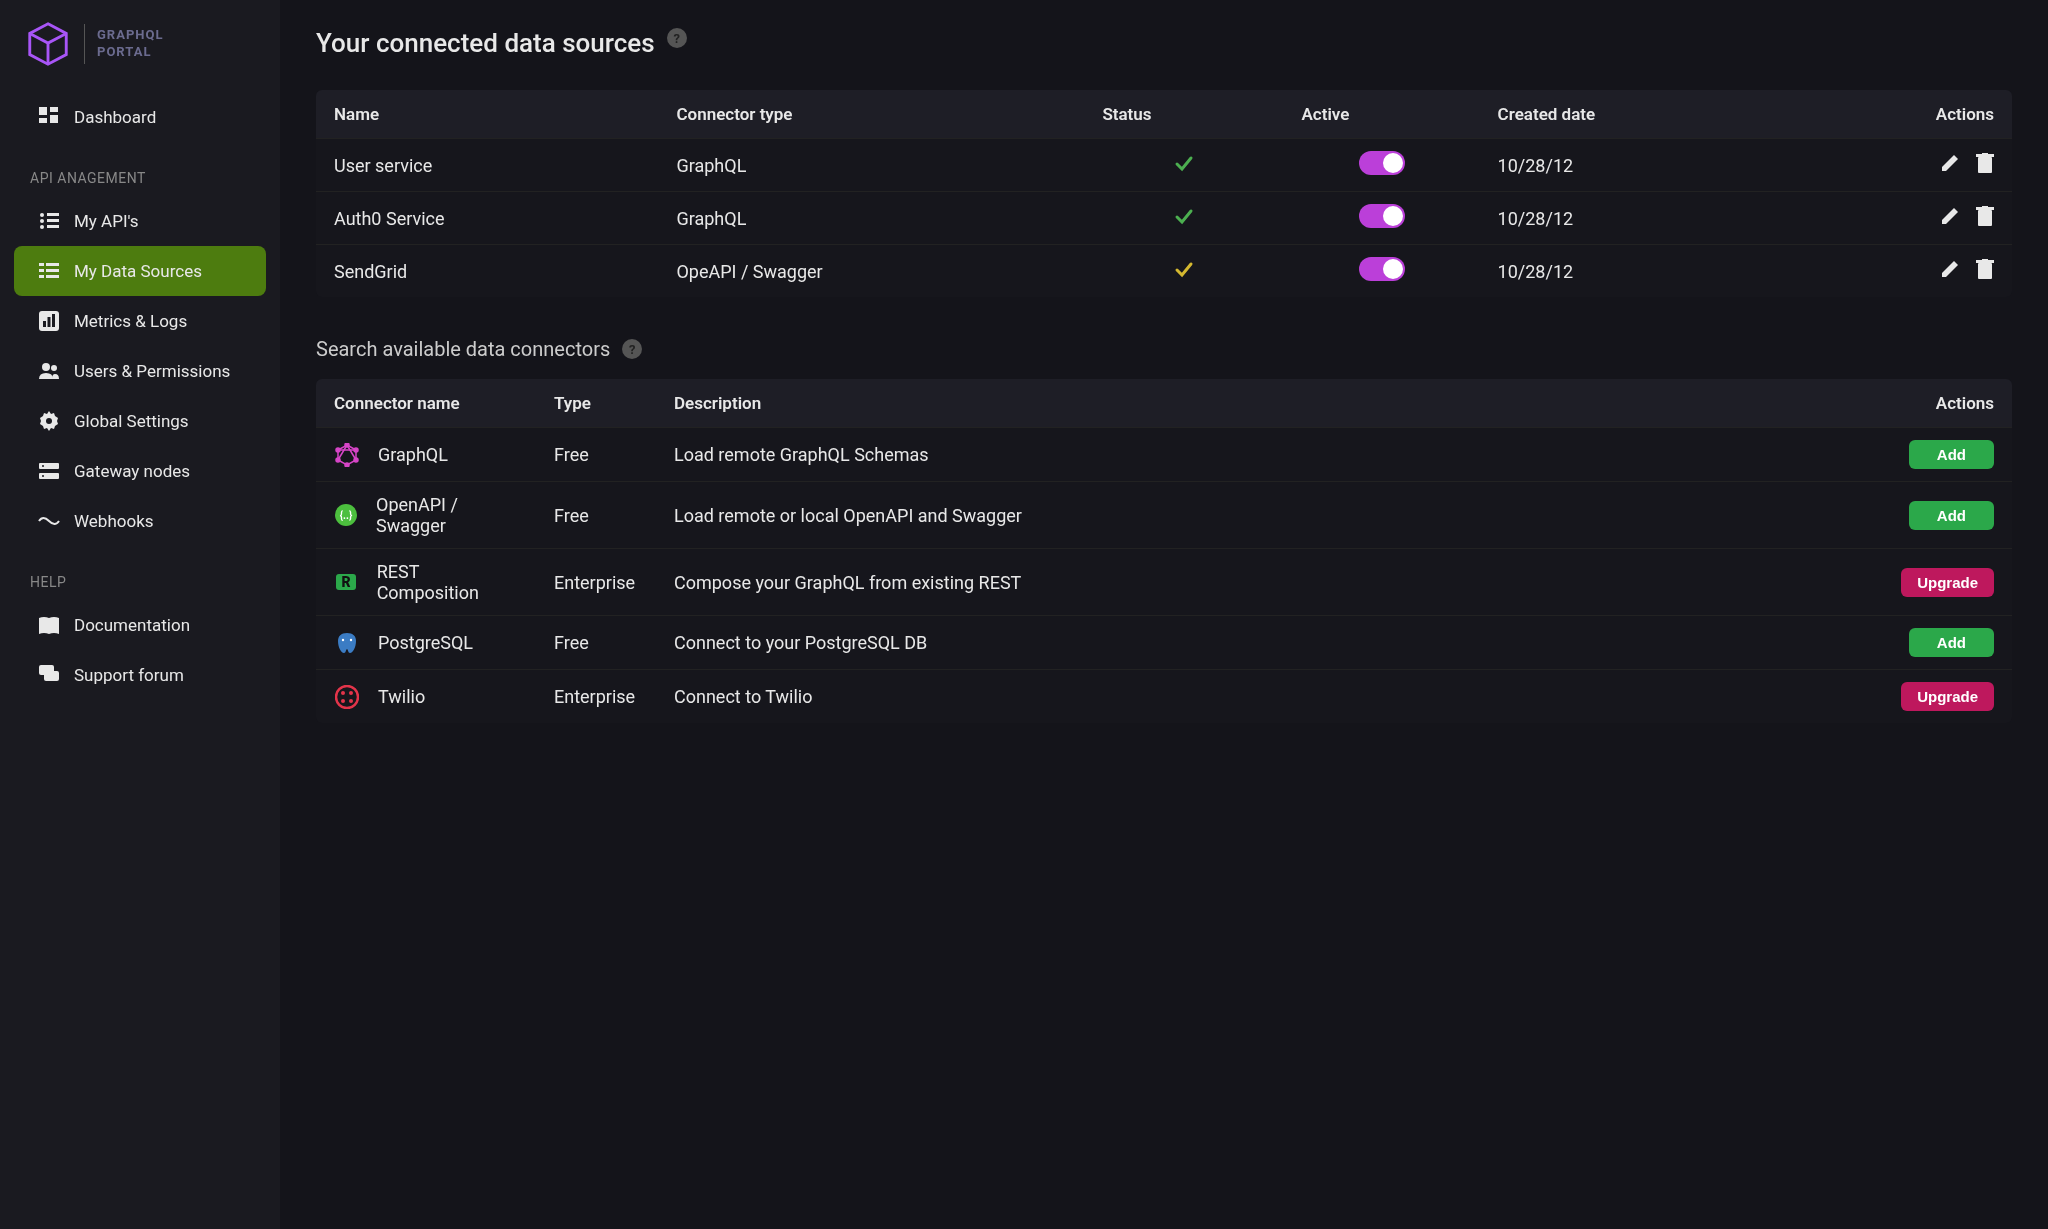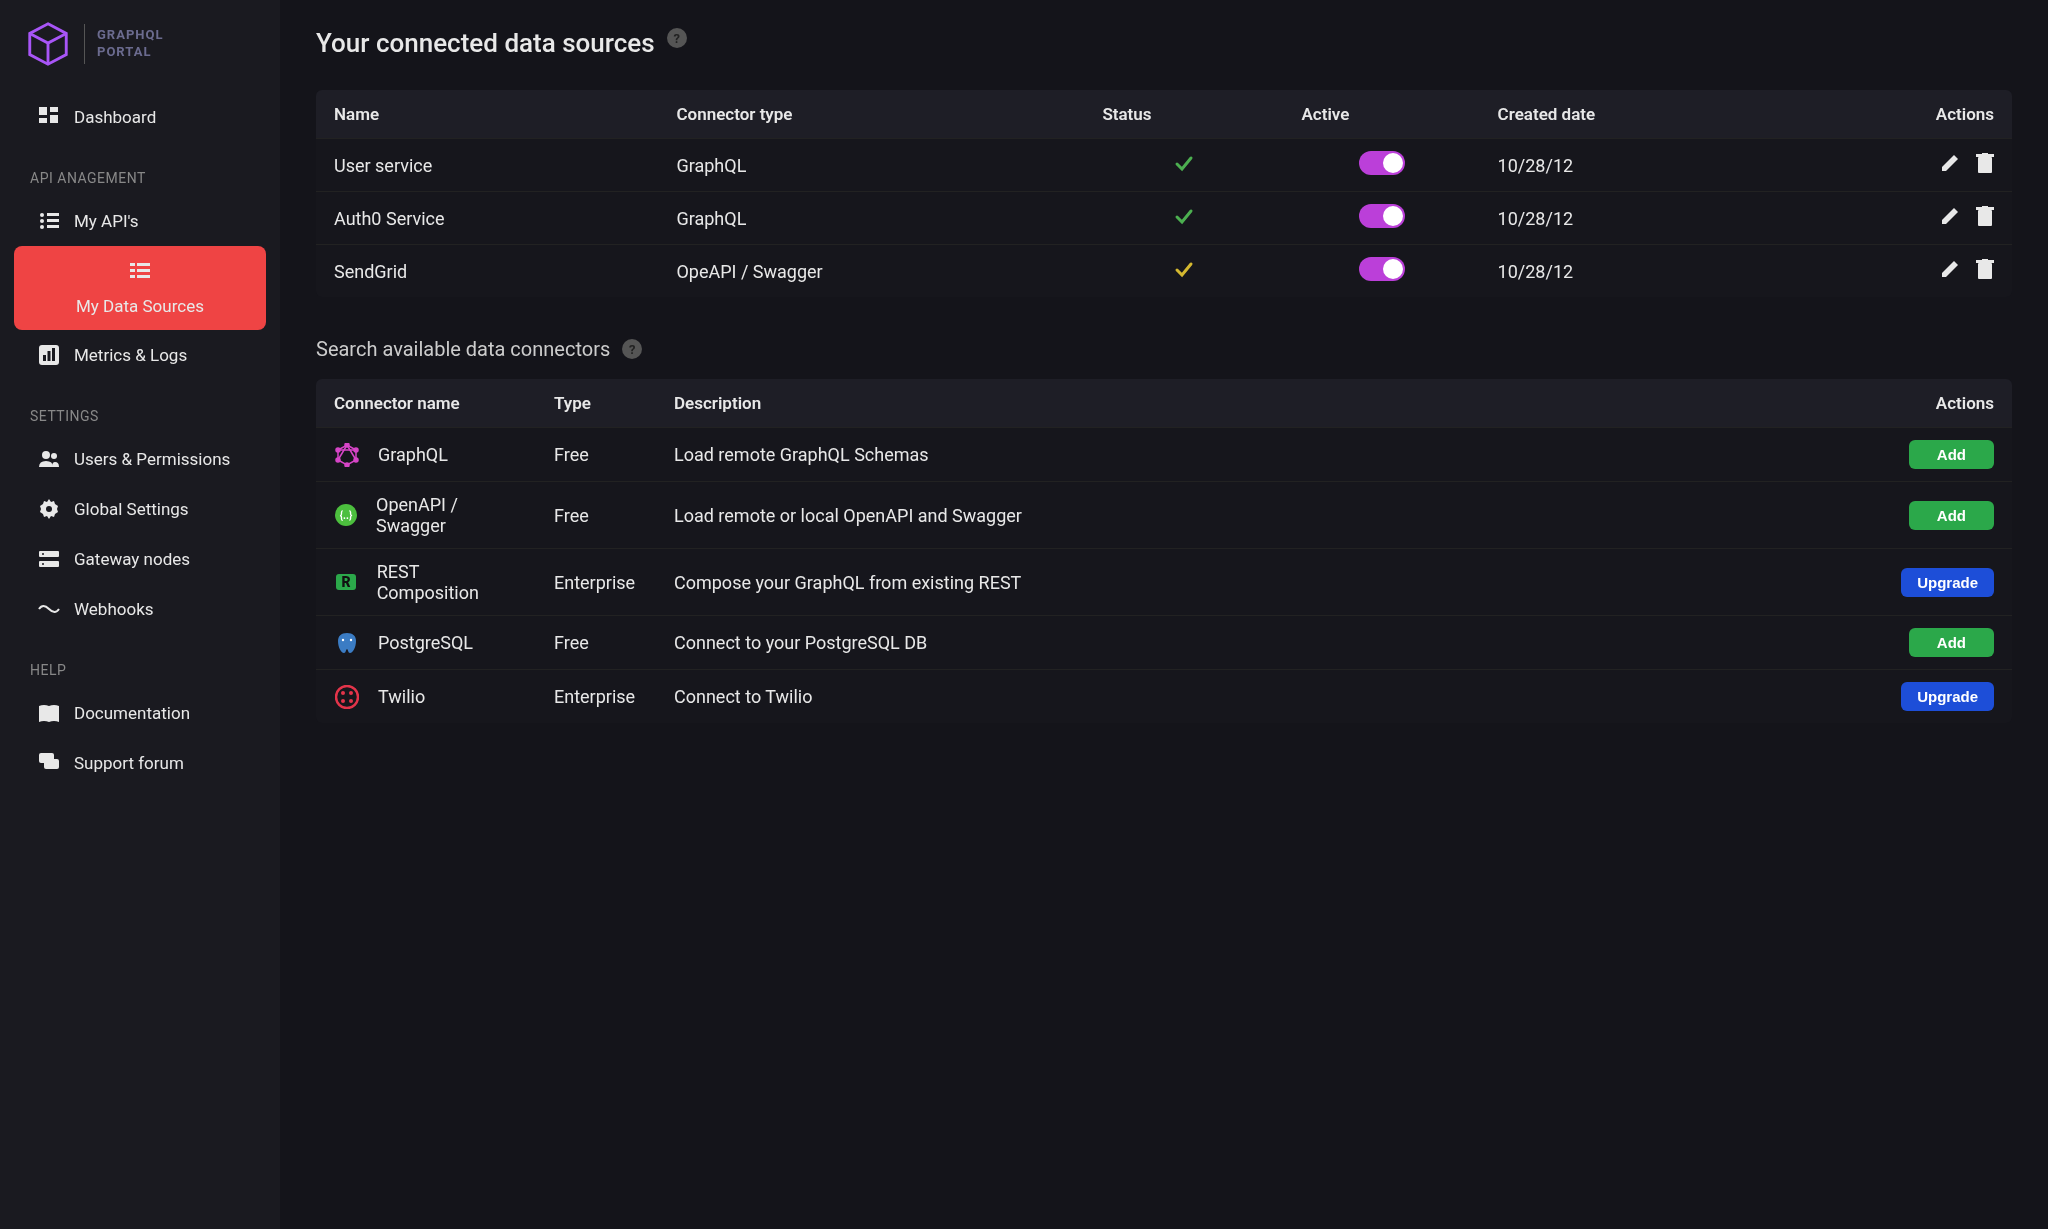--- a/index.html
+++ b/index.html
@@ -39,21 +39,21 @@
   align-items: center;
   gap: 14px;
   padding: 14px 24px;
   color: #e8e8e8;
   cursor: pointer;
   font-size: 17px;
   border-radius: 8px;
   margin: 0 14px;
   text-align: right;
 }
-.nav-item.active { background: #ef4444; flex-direction: column; }
+.nav-item.active { background: #4d7c0f; }
 .nav-item .icon { width: 22px; height: 22px; display:flex; align-items:center; justify-content:center; }
 .nav-section {
   padding: 28px 24px 10px 30px;
   font-size: 14px;
   color: #888;
   letter-spacing: 0.5px;
 }
 .main {
   flex: 1;
   padding: 28px 36px;
@@ -148,21 +148,21 @@
   background: #2ba84a;
   border: none;
   border-radius: 6px;
   padding: 6px 28px;
   color: #fff;
   font-weight: 600;
   cursor: pointer;
   font-size: 15px;
 }
 .btn-upgrade {
-  background: #1d4ed8;
+  background: #be185d;
   border: none;
   border-radius: 6px;
   padding: 6px 16px;
   color: #fff;
   font-weight: 600;
   cursor: pointer;
   font-size: 15px;
 }
 .conn-name { display: flex; align-items: center; gap: 18px; }
 .conn-icon { width: 26px; height: 26px; display:flex; align-items:center; justify-content:center; }
@@ -236,21 +236,20 @@
         <svg width="20" height="20" viewBox="0 0 20 20" fill="#e8e8e8">
           <rect x="0" y="0" width="20" height="20" rx="3" fill="#e8e8e8"></rect>
           <rect x="4" y="10" width="3" height="6" fill="#1a1a20"></rect>
           <rect x="8.5" y="6" width="3" height="10" fill="#1a1a20"></rect>
           <rect x="13" y="3" width="3" height="13" fill="#1a1a20"></rect>
         </svg>
       </span>
     <span>Metrics &amp; Logs</span>
   </div>
 
-  <div class="nav-section">SETTINGS</div>
 
   <div class="nav-item">
     <span class="icon">
         <svg width="20" height="20" viewBox="0 0 20 20" fill="#e8e8e8">
           <circle cx="7" cy="6" r="4"></circle>
           <circle cx="15" cy="7" r="3"></circle>
           <path d="M0 18 Q0 12 7 12 Q14 12 14 18 Z"></path>
           <path d="M13 18 Q13 13 16 13 Q20 13 20 18 Z"></path>
         </svg>
       </span>

